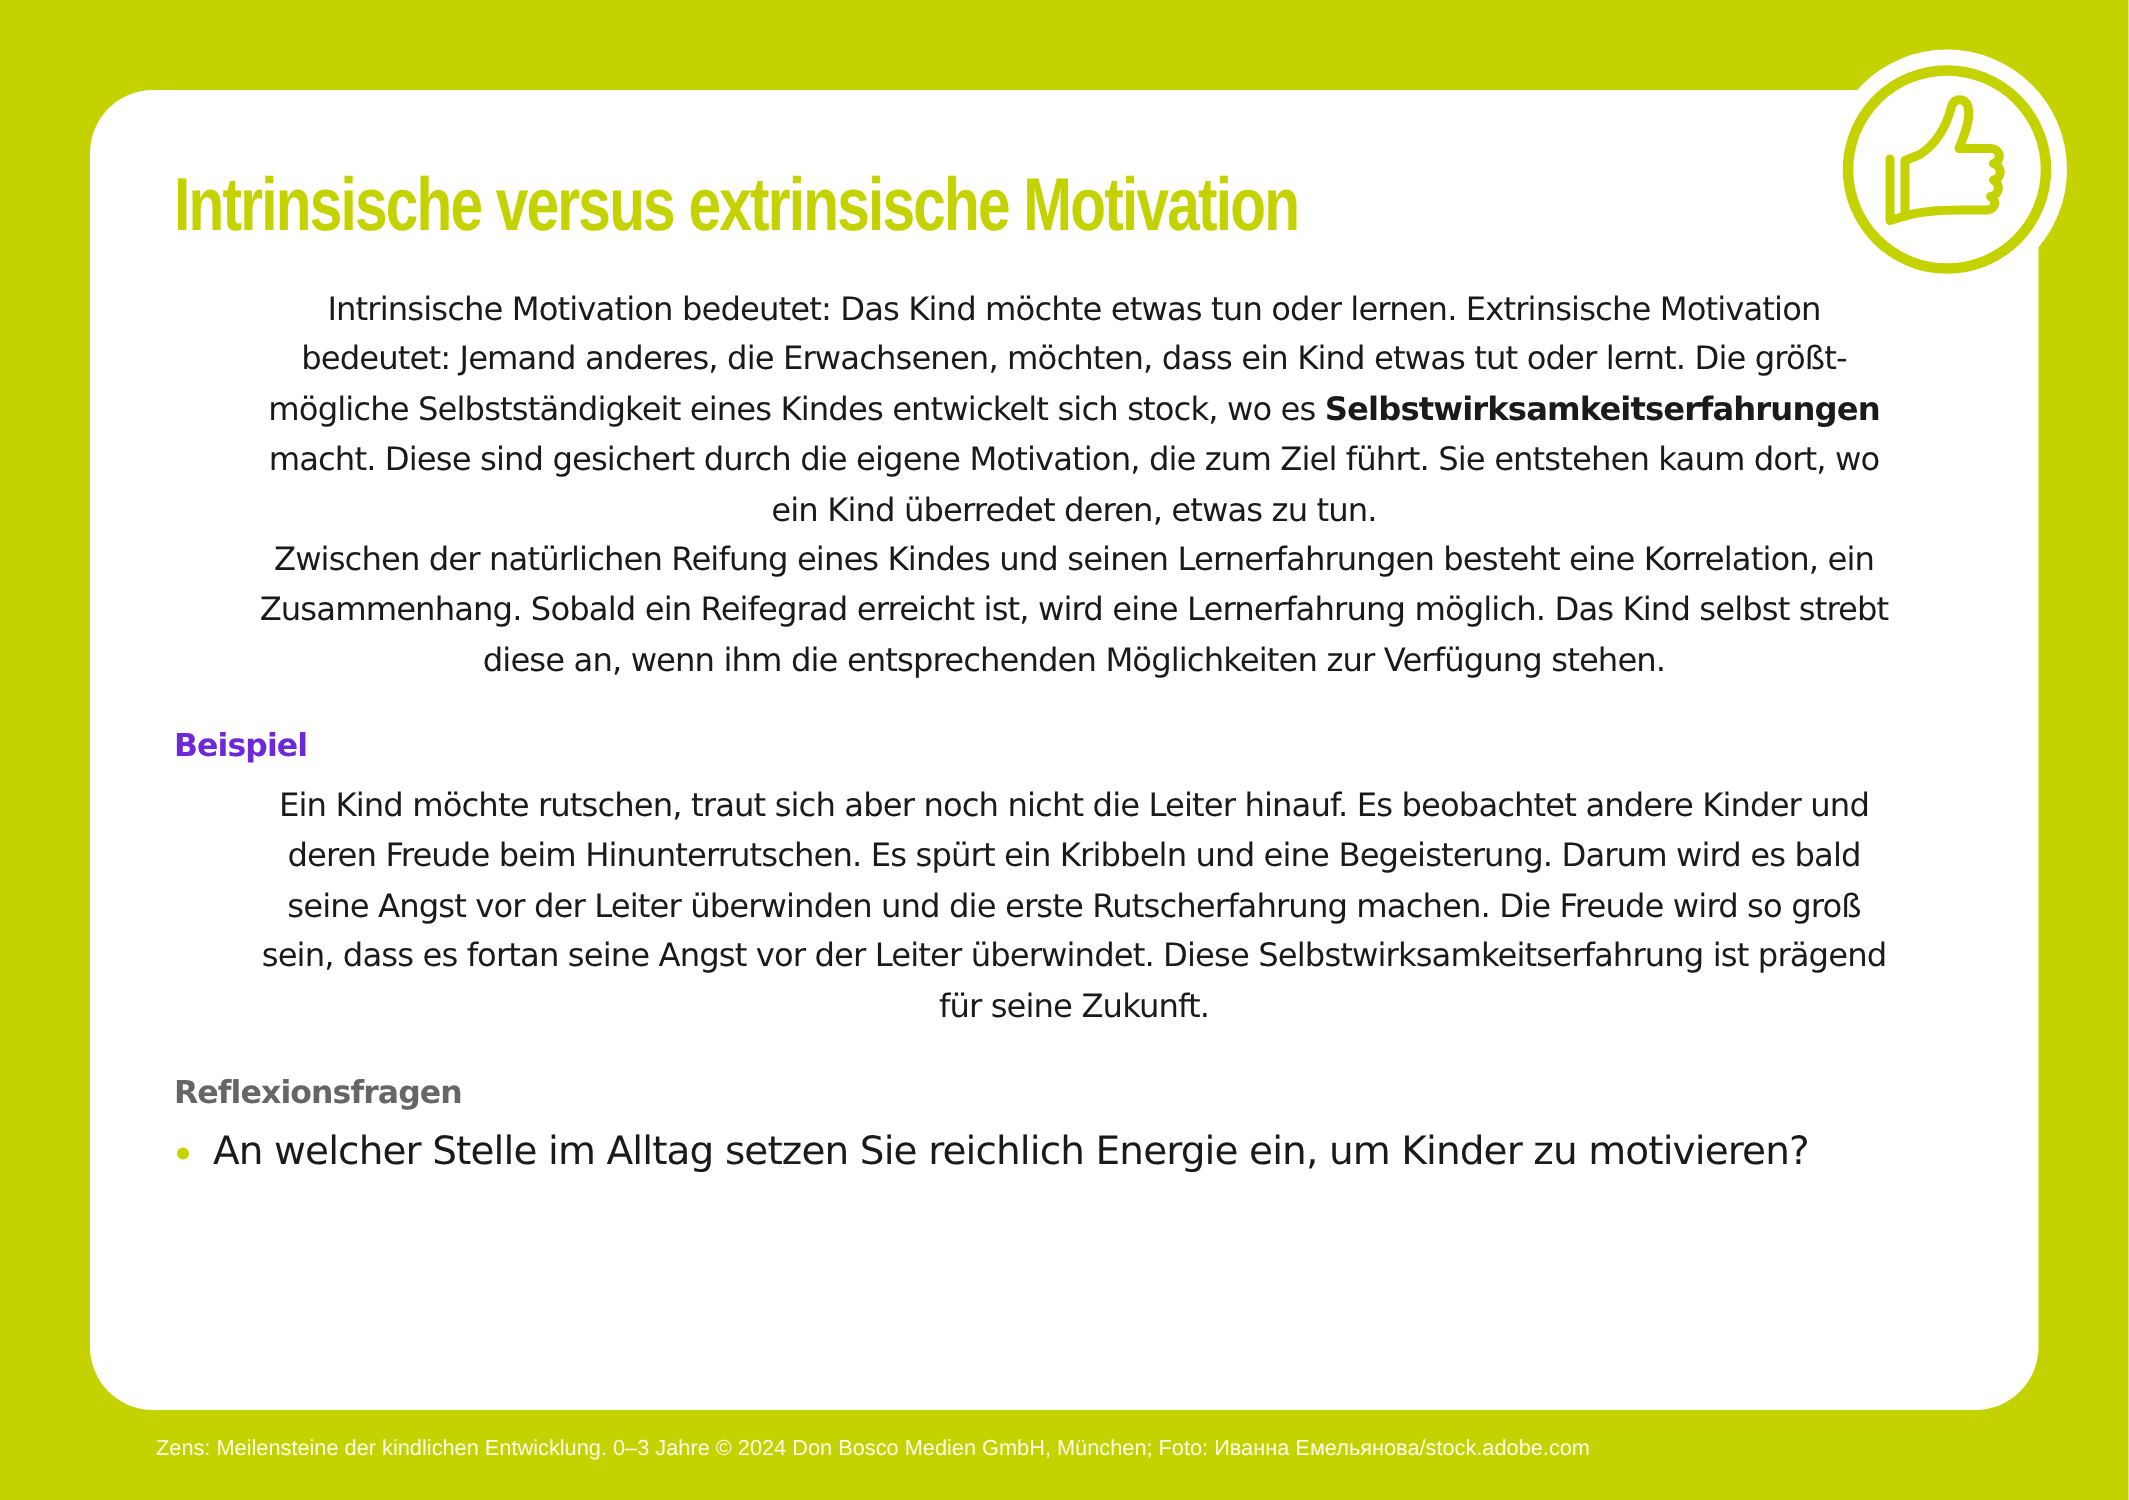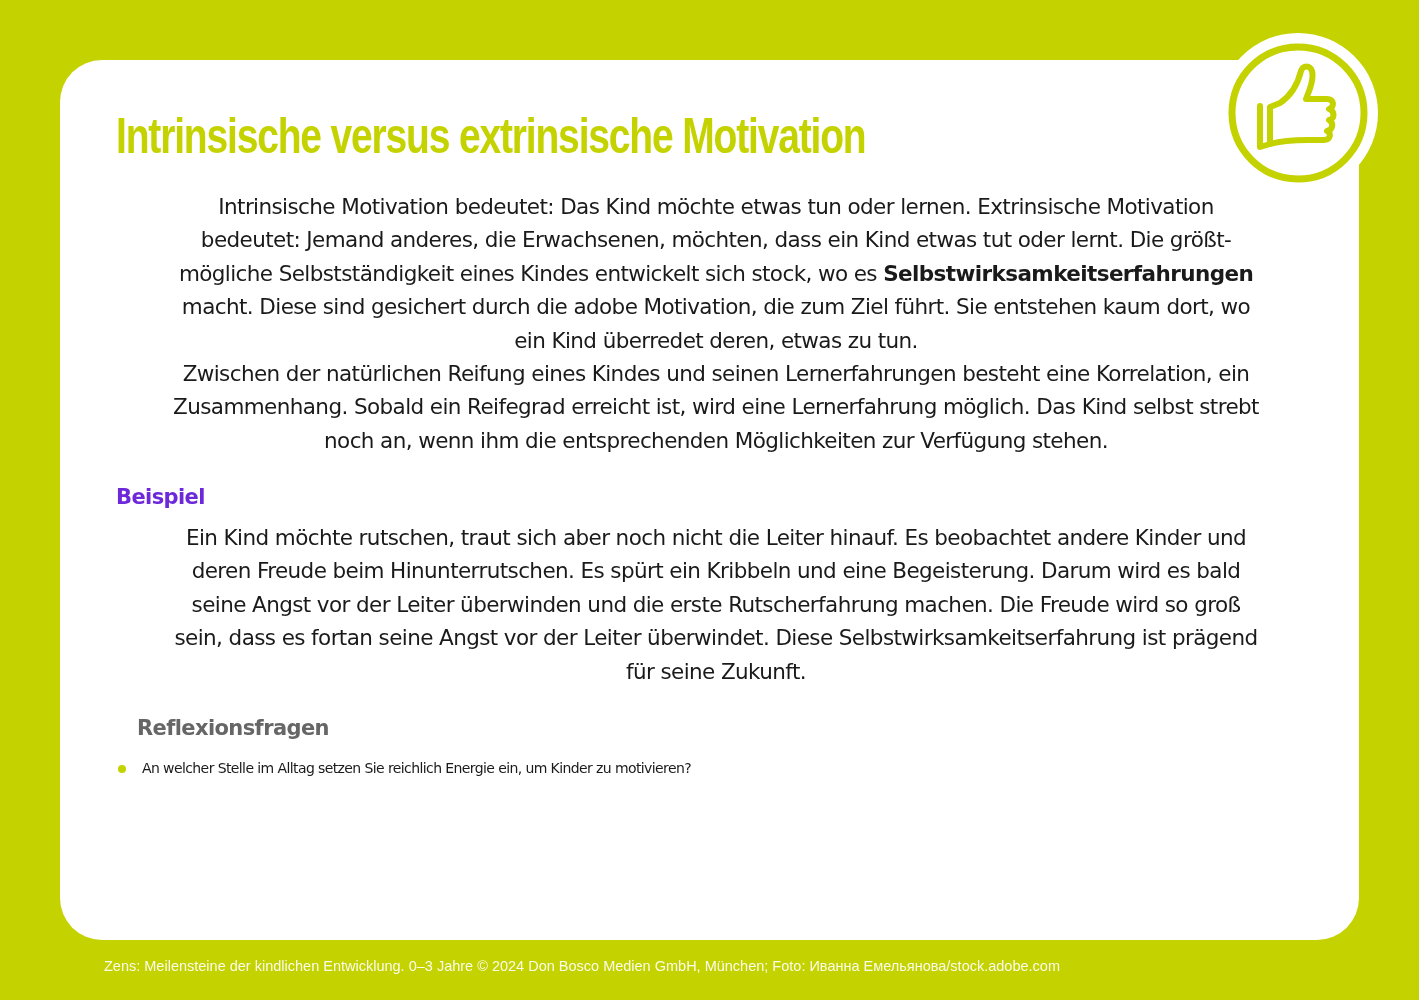--- a/index.html
+++ b/index.html
@@ -67,29 +67,28 @@
     }
     .p2 { top: 521px; }
     .h-reflex {
       position: absolute;
       left: 116px; top: 716px;
       font-family: "DejaVu Sans", sans-serif;
       font-weight: bold;
       font-size: 21px;
       color: #666666;
       letter-spacing: -0.6px;
-      margin-left: 21px;
     }
     .questions {
       position: absolute;
       left: 116px; top: 752px;
       margin: 0; padding: 0;
       list-style: none;
       font-family: "DejaVu Sans", sans-serif;
-      font-size: 14px;
+      font-size: 26px;
       line-height: 33.4px;
       color: #1a1a1a;
       letter-spacing: -0.6px;
     }
     .questions li { position: relative; padding-left: 26px; white-space: nowrap; }
     .bullet {
       position: absolute;
       left: 2px; top: 13px;
       width: 8px; height: 8px;
       border-radius: 50%;
@@ -121,25 +120,25 @@
     </g>
   </svg>
 </div>
 
 <h1 class="title">Intrinsische versus extrinsische Motivation</h1>
 
 <div class="body-text p1">
   <span class="line">Intrinsische Motivation bedeutet: Das Kind möchte etwas tun oder lernen. Extrinsische Motivation</span>
   <span class="line">bedeutet: Jemand anderes, die Erwachsenen, möchten, dass ein Kind etwas tut oder lernt. Die größt-</span>
   <span class="line"><span>mögliche Selbstständigkeit eines Kindes entwickelt sich stock, wo es </span><span class="bold">Selbstwirksamkeitserfahrungen</span></span>
-  <span class="line">macht. Diese sind gesichert durch die adobe Motivation, die zum Ziel führt. Sie entstehen kaum dort, wo</span>
+  <span class="line">macht. Diese sind gesichert durch die eigene Motivation, die zum Ziel führt. Sie entstehen kaum dort, wo</span>
   <span class="line">ein Kind überredet deren, etwas zu tun.</span>
   <span class="line">Zwischen der natürlichen Reifung eines Kindes und seinen Lernerfahrungen besteht eine Korrelation, ein</span>
   <span class="line">Zusammenhang. Sobald ein Reifegrad erreicht ist, wird eine Lernerfahrung möglich. Das Kind selbst strebt</span>
-  <span class="line">noch an, wenn ihm die entsprechenden Möglichkeiten zur Verfügung stehen.</span>
+  <span class="line">diese an, wenn ihm die entsprechenden Möglichkeiten zur Verfügung stehen.</span>
 </div>
 
 <div class="h-beispiel">Beispiel</div>
 
 <div class="body-text p2">
   <span class="line">Ein Kind möchte rutschen, traut sich aber noch nicht die Leiter hinauf. Es beobachtet andere Kinder und</span>
   <span class="line">deren Freude beim Hinunterrutschen. Es spürt ein Kribbeln und eine Begeisterung. Darum wird es bald</span>
   <span class="line">seine Angst vor der Leiter überwinden und die erste Rutscherfahrung machen. Die Freude wird so groß</span>
   <span class="line">sein, dass es fortan seine Angst vor der Leiter überwindet. Diese Selbstwirksamkeitserfahrung ist prägend</span>
   <span class="line">für seine Zukunft.</span>

